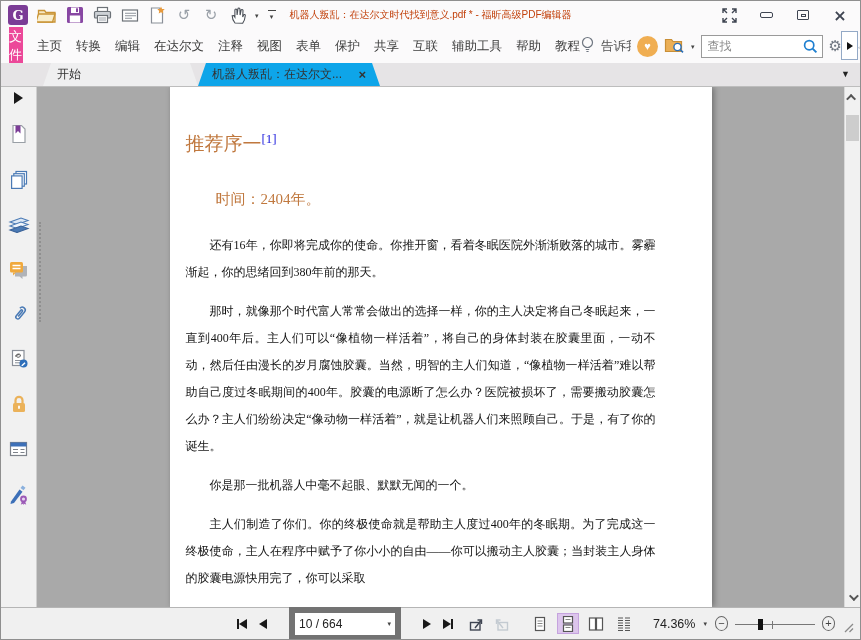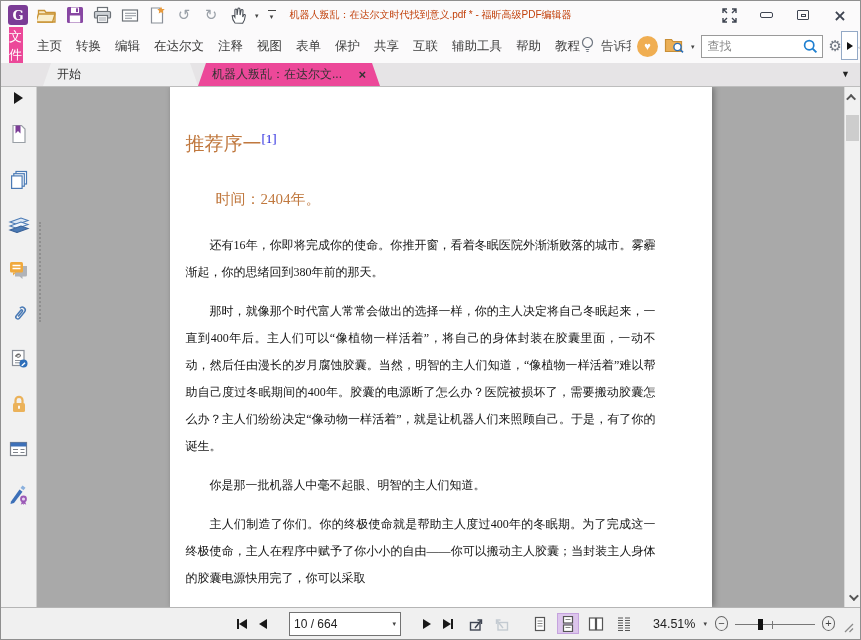--- a/index.html
+++ b/index.html
@@ -37,21 +37,21 @@
   .searchbox input::placeholder { color:#8a8a8a; }
   .gearglyph { color:#6f7681; font-size:15px; }
   .navback { color:#c0c4ca; font-size:13px; }
   .fwdbox { position:absolute; right:2px; top:2px; bottom:3px; width:17px; border:1px solid #93a9c6; background:#fff; display:flex; align-items:center; justify-content:center; }
   .fwdtri { width:0; height:0; border-top:4px solid transparent; border-bottom:4px solid transparent; border-left:6px solid #111; }
 
   
   .tabbar { height:24px; background:#e6e4e6; display:flex; align-items:flex-start; padding-left:42px; position:relative; border-bottom:1px solid #bdbdbd; flex:none; }
   .tab { height:23px; display:flex; align-items:center; padding:0 14px; clip-path:polygon(8px 0, calc(100% - 8px) 0, 100% 100%, 0 100%); font-size:12px; color:#333; }
   .tab.inactive { background:#efeff0; width:155px; }
-  .tab.active { background:#ec4899; width:182px; gap:10px; }
+  .tab.active { background:#0ea5e9; width:182px; gap:10px; }
   .tab.active .tablabel { max-width:132px; overflow:hidden; white-space:nowrap; }
   .tabclose { color:#333; font-size:13px; font-weight:bold; margin-left:auto; }
   .tabbar-caret { position:absolute; right:10px; top:6px; color:#222; font-size:9px; }
 
   
   .main { flex:1; display:flex; position:relative; min-height:0; }
   .sidebar { width:36px; background:#f1f1f1; border-right:1px solid #cfcfcf; display:flex; flex-direction:column; align-items:center; padding-top:5px; flex:none; }
   .sb-expand { margin-bottom:20px; width:0; height:0; border-top:6px solid transparent; border-bottom:6px solid transparent; border-left:9px solid #1a1a1a; }
   .sbicon { width:22px; height:20px; margin-bottom:25px; display:flex; align-items:center; justify-content:center; }
   .splitter-dots { position:absolute; left:38px; top:135px; height:100px; border-left:2px dotted #8f8f8f; }
@@ -67,21 +67,21 @@
   .chev-up { width:7px; height:7px; border-left:2px solid #555; border-top:2px solid #555; transform:rotate(45deg) translateY(2px); }
   .chev-down { width:7px; height:7px; border-left:2px solid #555; border-top:2px solid #555; transform:rotate(225deg) translateY(2px); }
   .vs-thumb { position:absolute; left:1px; top:28px; width:13px; height:26px; background:#cdcdcd; }
 
   
   .statusbar { height:32px; background:#f0f0f0; border-top:1px solid #b5b5b5; display:flex; align-items:center; flex:none; }
   .sb-group { display:flex; align-items:center; }
   .tri-l { width:0; height:0; border-top:5px solid transparent; border-bottom:5px solid transparent; border-right:8px solid #1a1a1a; }
   .tri-r { width:0; height:0; border-top:5px solid transparent; border-bottom:5px solid transparent; border-left:8px solid #1a1a1a; }
   .vbar { width:2px; height:10px; background:#1a1a1a; }
-  .pagecombo { width:112px; height:21px; background:#fff; border:1px solid #737373; display:flex; align-items:center; padding:11px 4px; margin:0 10px; }
+  .pagecombo { width:112px; height:21px; background:#fff; border:6px solid #737373; display:flex; align-items:center; padding:11px 4px; margin:0 10px; }
   .pagecombo input { border:none; outline:none; width:86px; font-size:12px; color:#222; background:transparent; }
   .pagecombo .caret { margin-left:auto; }
   .viewbtn { width:18px; height:18px; display:flex; align-items:center; justify-content:center; }
   .layoutbtn { width:22px; height:21px; display:flex; align-items:center; justify-content:center; }
   .layoutbtn.sel { background:#DCC5EC; border:1px solid #c5a3de; }
   .zoomtext { font-size:12.5px; color:#222; margin-left:18px; }
   .zoomcircle { width:15px; height:15px; border:1px solid #666; border-radius:50%; color:#444; font-size:11px; line-height:13px; text-align:center; }
   .slider { position:relative; width:92px; height:14px; margin:0 7px; }
   .slider .track { position:absolute; top:7px; left:0; right:0; height:1px; background:#777; }
   .slider .tick { position:absolute; top:4px; left:46%; width:1px; height:8px; background:#777; }
@@ -299,21 +299,21 @@
       </span>
     </div>
     <span class="splitter-dots"></span>
 
     <div class="docarea">
       <div class="page">
         <h1 class="doc-h1"><span>推荐序一</span><sup>[1]</sup></h1>
         <p class="doc-meta">时间：2404年。</p>
         <p class="body">还有16年，你即将完成你的使命。你推开窗，看着冬眠医院外渐渐败落的城市。雾霾渐起，你的思绪回到380年前的那天。</p>
         <p class="body">那时，就像那个时代富人常常会做出的选择一样，你的主人决定将自己冬眠起来，一直到400年后。主人们可以“像植物一样活着”，将自己的身体封装在胶囊里面，一动不动，然后任由漫长的岁月腐蚀胶囊。当然，明智的主人们知道，“像植物一样活着”难以帮助自己度过冬眠期间的400年。胶囊的电源断了怎么办？医院被损坏了，需要搬动胶囊怎么办？主人们纷纷决定“像动物一样活着”，就是让机器人们来照顾自己。于是，有了你的诞生。</p>
-        <p class="body">你是那一批机器人中毫不起眼、明智的主人们知道。</p>
+        <p class="body">你是那一批机器人中毫不起眼、默默无闻的一个。</p>
         <p class="body">主人们制造了你们。你的终极使命就是帮助主人度过400年的冬眠期。为了完成这一终极使命，主人在程序中赋予了你小小的自由——你可以搬动主人胶囊；当封装主人身体的胶囊电源快用完了，你可以采取</p>
       </div>
     </div>
 
     <div class="vscroll">
       <span class="vs-up">
           <span class="chev-up"></span>
         </span>
       <span class="vs-thumb"></span>
       <span class="vs-down">
@@ -375,21 +375,21 @@
             <rect x="8.5" y="2" width="6" height="12" fill="#fff" stroke="#555" stroke-width="1.2"></rect>
           </svg>
       </span>
       <span class="layoutbtn">
         <svg width="16" height="16" viewBox="0 0 16 16">
             <path d="M2 2 h5 M2 4.5 h5 M2 7 h5 M2 9.5 h5 M2 12 h5 M2 14.5 h5" stroke="#555" stroke-width="1.2"></path>
             <path d="M9 2 h5 M9 4.5 h5 M9 7 h5 M9 9.5 h5 M9 12 h5 M9 14.5 h5" stroke="#555" stroke-width="1.2"></path>
           </svg>
       </span>
     </div>
-    <span class="zoomtext">34.51%</span>
+    <span class="zoomtext">74.36%</span>
     <span class="caret" style="margin-left:8px;">▾</span>
     <span class="zoomcircle" style="margin-left:8px;">−</span>
     <span class="slider">
         <span class="track"></span>
         <span class="tick"></span>
         <span class="handle"></span>
       </span>
     <span class="zoomcircle">+</span>
     <span class="grip">
       <svg width="11" height="11" viewBox="0 0 11 11">

